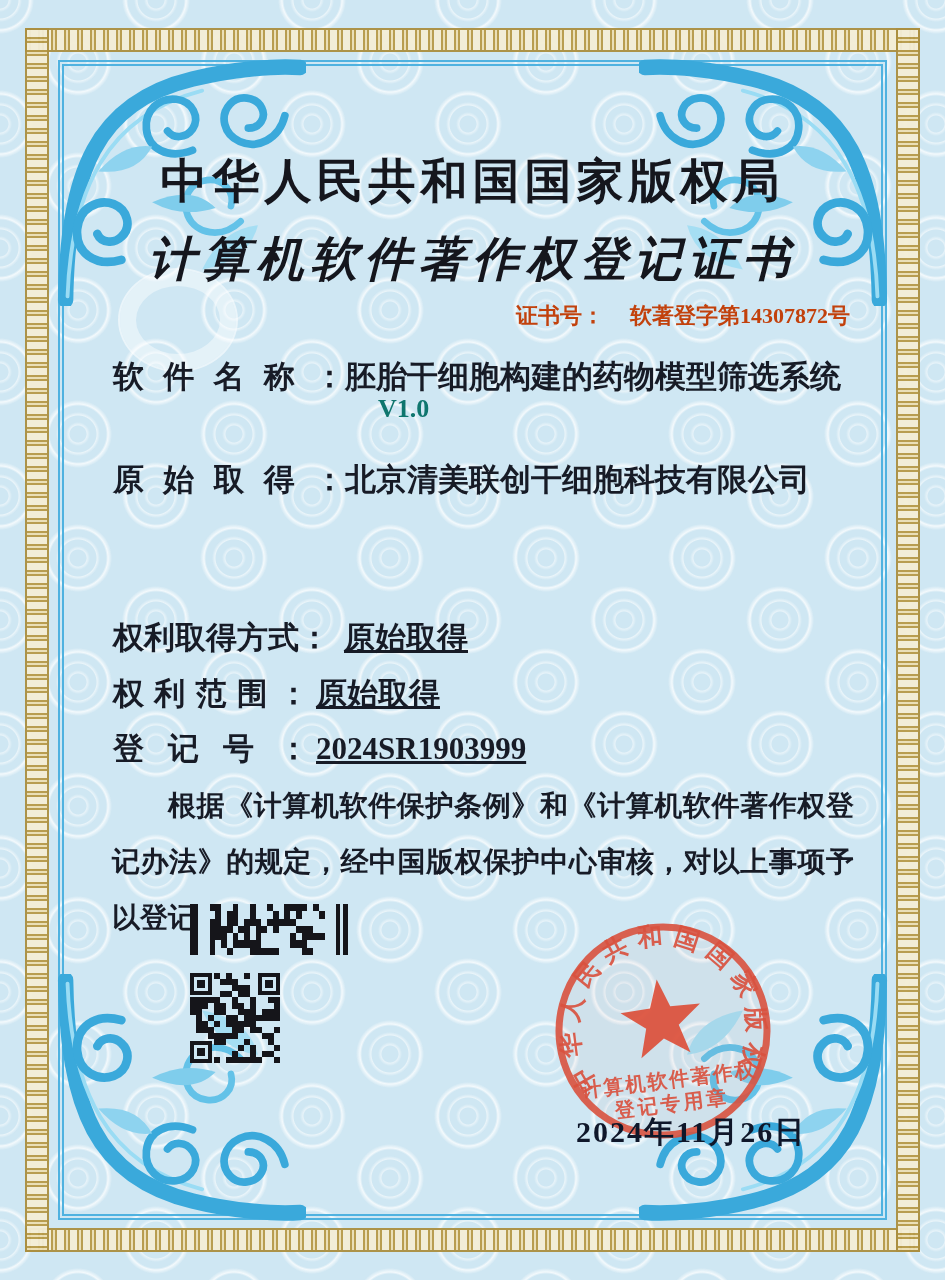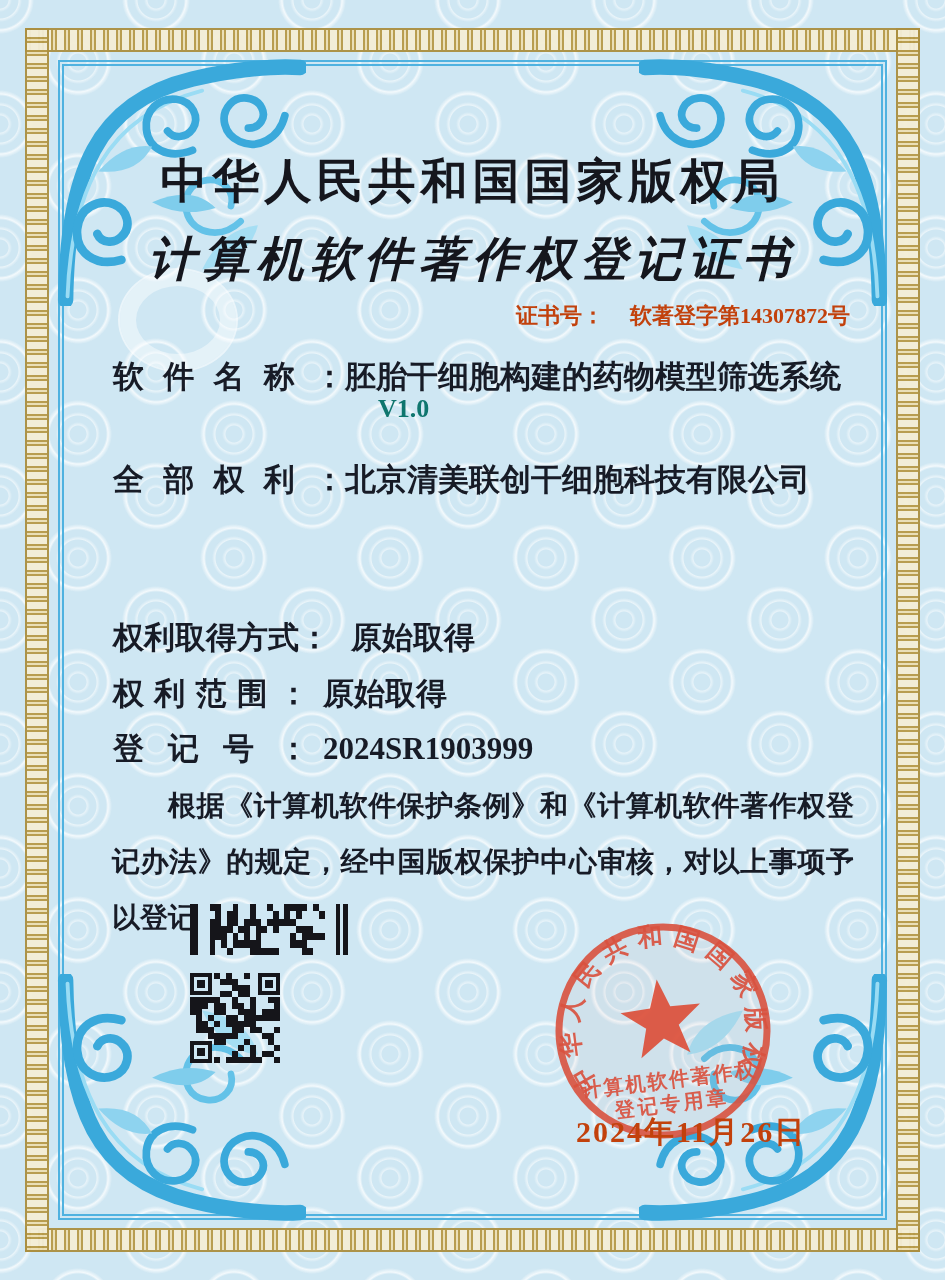--- a/index.html
+++ b/index.html
@@ -47,21 +47,21 @@
   .title{position:absolute;left:0;width:945px;text-align:center;color:#15161d;
     font-weight:bold;font-size:47px;letter-spacing:5px;white-space:nowrap;}
   .title.t1{top:150px;}
   .title.t2{top:228px;letter-spacing:7px;font-style:italic;}
   .certno{position:absolute;top:301px;right:95px;font-size:22px;font-weight:bold;color:#c2410c;white-space:nowrap;}
   .certno .gap{display:inline-block;width:26px;}
   .field-row{position:absolute;left:113px;display:flex;align-items:center;
     font-size:31px;font-weight:bold;color:#171b26;white-space:nowrap;}
   .jlabel{display:inline-block;text-align:justify;text-align-last:justify;}
   .w-a{width:232px;} .w-b{width:196px;}
-  .val-a{} .val-b{margin-left:14px;}
+  .val-a{} .val-b{margin-left:7px;text-decoration:underline;}
   .row-name{top:356px;} .row-owner{top:459px;}
   .row-acq{top:617px;gap:28px;} .row-scope{top:673px;} .row-reg{top:728px;}
   .version-line{position:absolute;left:378px;top:394px;font-size:26px;font-weight:bold;color:#0f766e;}
   .statement{position:absolute;left:112px;top:778px;width:742px;
     font-size:28px;line-height:56px;font-weight:bold;color:#171b26;text-indent:2em;text-align:justify;}
   
   .barcode{position:absolute;left:190px;top:904px;width:138px;height:51px;
     border-left:8px double #15151a;border-right:12px double #15151a;
     background:
       repeating-linear-gradient(90deg,#15151a 0 2px,transparent 2px 7px),
@@ -71,21 +71,21 @@
   .barcode i.on{background:#15151a;}
   
   .qr{position:absolute;left:190px;top:973px;width:90px;height:90px;
     display:grid;grid-template-columns:repeat(15,1fr);grid-template-rows:repeat(15,1fr);}
   .qr i.on{background:#15151a;}
   .qr .finder{position:absolute;width:14px;height:14px;border:4px solid #15151a;background:#cfe7f3;}
   .qr .finder::after{content:"";position:absolute;left:3px;top:3px;width:8px;height:8px;background:#15151a;}
   .qr .f-tl{left:0;top:0;} .qr .f-tr{right:0;top:0;} .qr .f-bl{left:0;bottom:0;}
   
   .seal{position:absolute;left:547px;top:915px;width:232px;height:232px;transform:rotate(-7deg);}
-  .date{position:absolute;left:576px;top:1112px;font-size:30px;font-weight:bold;color:#c2410c;letter-spacing:2px;}
+  .date{position:absolute;left:576px;top:1112px;font-size:30px;font-weight:bold;color:#0f172a;letter-spacing:2px;}
 </style>
 </head>
 <body>
 
 <div class="watermark"></div>
 <div class="emboss-emblem"></div>
 
 <div class="gold h top"></div>
 <div class="gold h bottom"></div>
 <div class="gold v left"></div>
@@ -161,21 +161,21 @@
   <span>证书号：</span><span class="gap"></span><span>软著登字第14307872号</span>
 </div>
 
 <div class="field-row row-name">
   <span class="jlabel w-a">软件名称：</span>
   <span class="val-a">胚胎干细胞构建的药物模型筛选系统</span>
 </div>
 <div class="version-line">V1.0</div>
 
 <div class="field-row row-owner">
-  <span class="jlabel w-a">全部权利：</span>
+  <span class="jlabel w-a">原始取得：</span>
   <span class="val-a">北京清美联创干细胞科技有限公司</span>
 </div>
 
 <div class="field-row row-acq">
   <span class="jlabel w-b">权利取得方式：</span>
   <span class="val-b">原始取得</span>
 </div>
 
 <div class="field-row row-scope">
   <span class="jlabel w-b">权利范围：</span>

